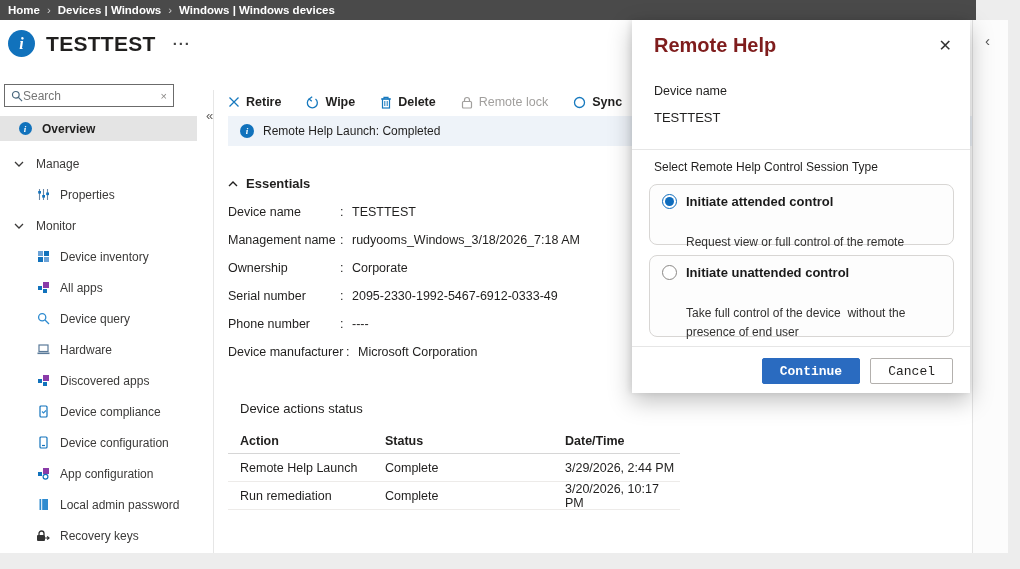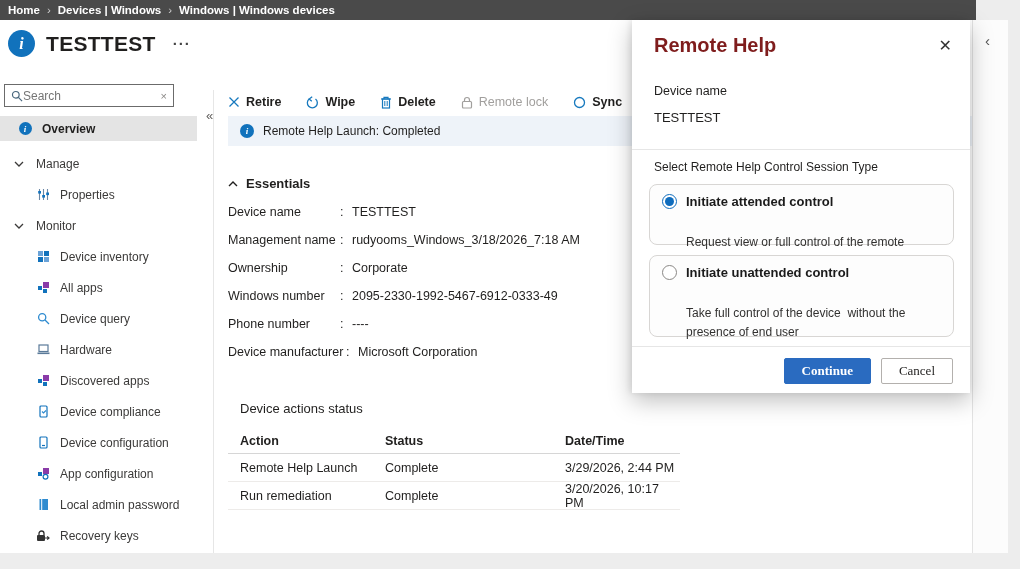--- a/index.html
+++ b/index.html
@@ -92,21 +92,21 @@
   .opt2{top:235px;height:82px}
   .opt-top{display:flex;align-items:center;gap:9px}
   .radio{width:15px;height:15px;border-radius:50%;flex:none;border:1px solid #8a8886;background:#fff;
     display:inline-flex;align-items:center;justify-content:center;cursor:pointer}
   .radio.checked{border:1px solid #0f6cbd}
   .radio.checked::after{content:"";width:9px;height:9px;border-radius:50%;background:#0f6cbd}
   .opt-label{font-size:13px;font-weight:700;color:#1b1b1b}
   .opt-desc{font-size:12px;color:#323130;margin:24px 0 0 24px;line-height:1.55;white-space:pre-wrap}
   .dlg-div2{position:absolute;left:0;top:326px;width:100%;height:1px;background:#e6e6e6}
   .dlg-footer{position:absolute;right:17px;top:338px;display:flex;gap:10px}
-  .btn{font-family:Liberation Serif, serif;font-size:13px;height:26px;border-radius:2px;cursor:pointer;padding:0 17px}
+  .btn{font-family:Liberation Mono, monospace;font-size:13px;height:26px;border-radius:2px;cursor:pointer;padding:0 17px}
   .btn-primary{background:var(--continue);border:1px solid var(--continue);color:#fff;font-weight:700}
   .btn-secondary{background:#fff;border:1px solid #b3b0ad;color:#201f1e}
 </style>
 </head>
 <body>
 
 <div class="screen">
 
   <div class="crumbbar">
     <span class="crumb">Home</span>
@@ -353,21 +353,21 @@
         <span class="ess-label">Management name</span>
           <span class="ess-colon">:</span>
           <span>rudyooms_Windows_3/18/2026_7:18 AM</span>
       </div>
       <div class="ess-row">
         <span class="ess-label">Ownership</span>
           <span class="ess-colon">:</span>
           <span>Corporate</span>
       </div>
       <div class="ess-row">
-        <span class="ess-label">Windows number</span>
+        <span class="ess-label">Serial number</span>
           <span class="ess-colon">:</span>
           <span>2095-2330-1992-5467-6912-0333-49</span>
       </div>
       <div class="ess-row">
         <span class="ess-label">Phone number</span>
           <span class="ess-colon">:</span>
           <span>----</span>
       </div>
       <div class="ess-row">
         <span class="ess-label" style="width:118px">Device manufacturer</span>

